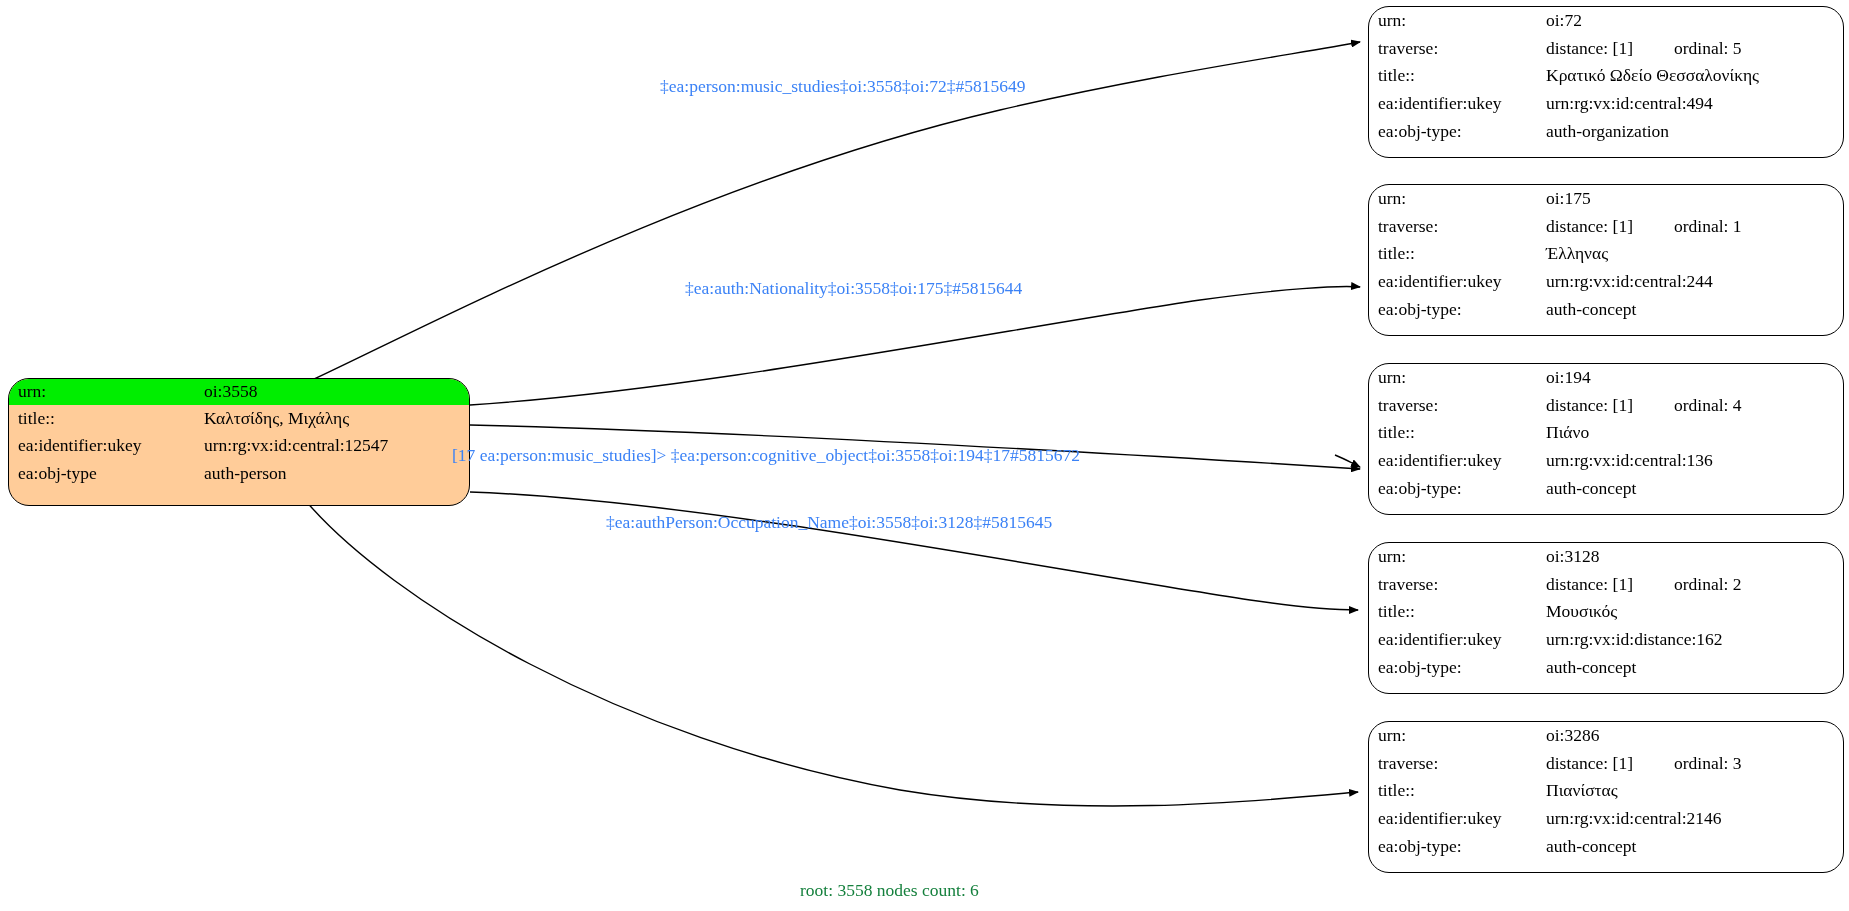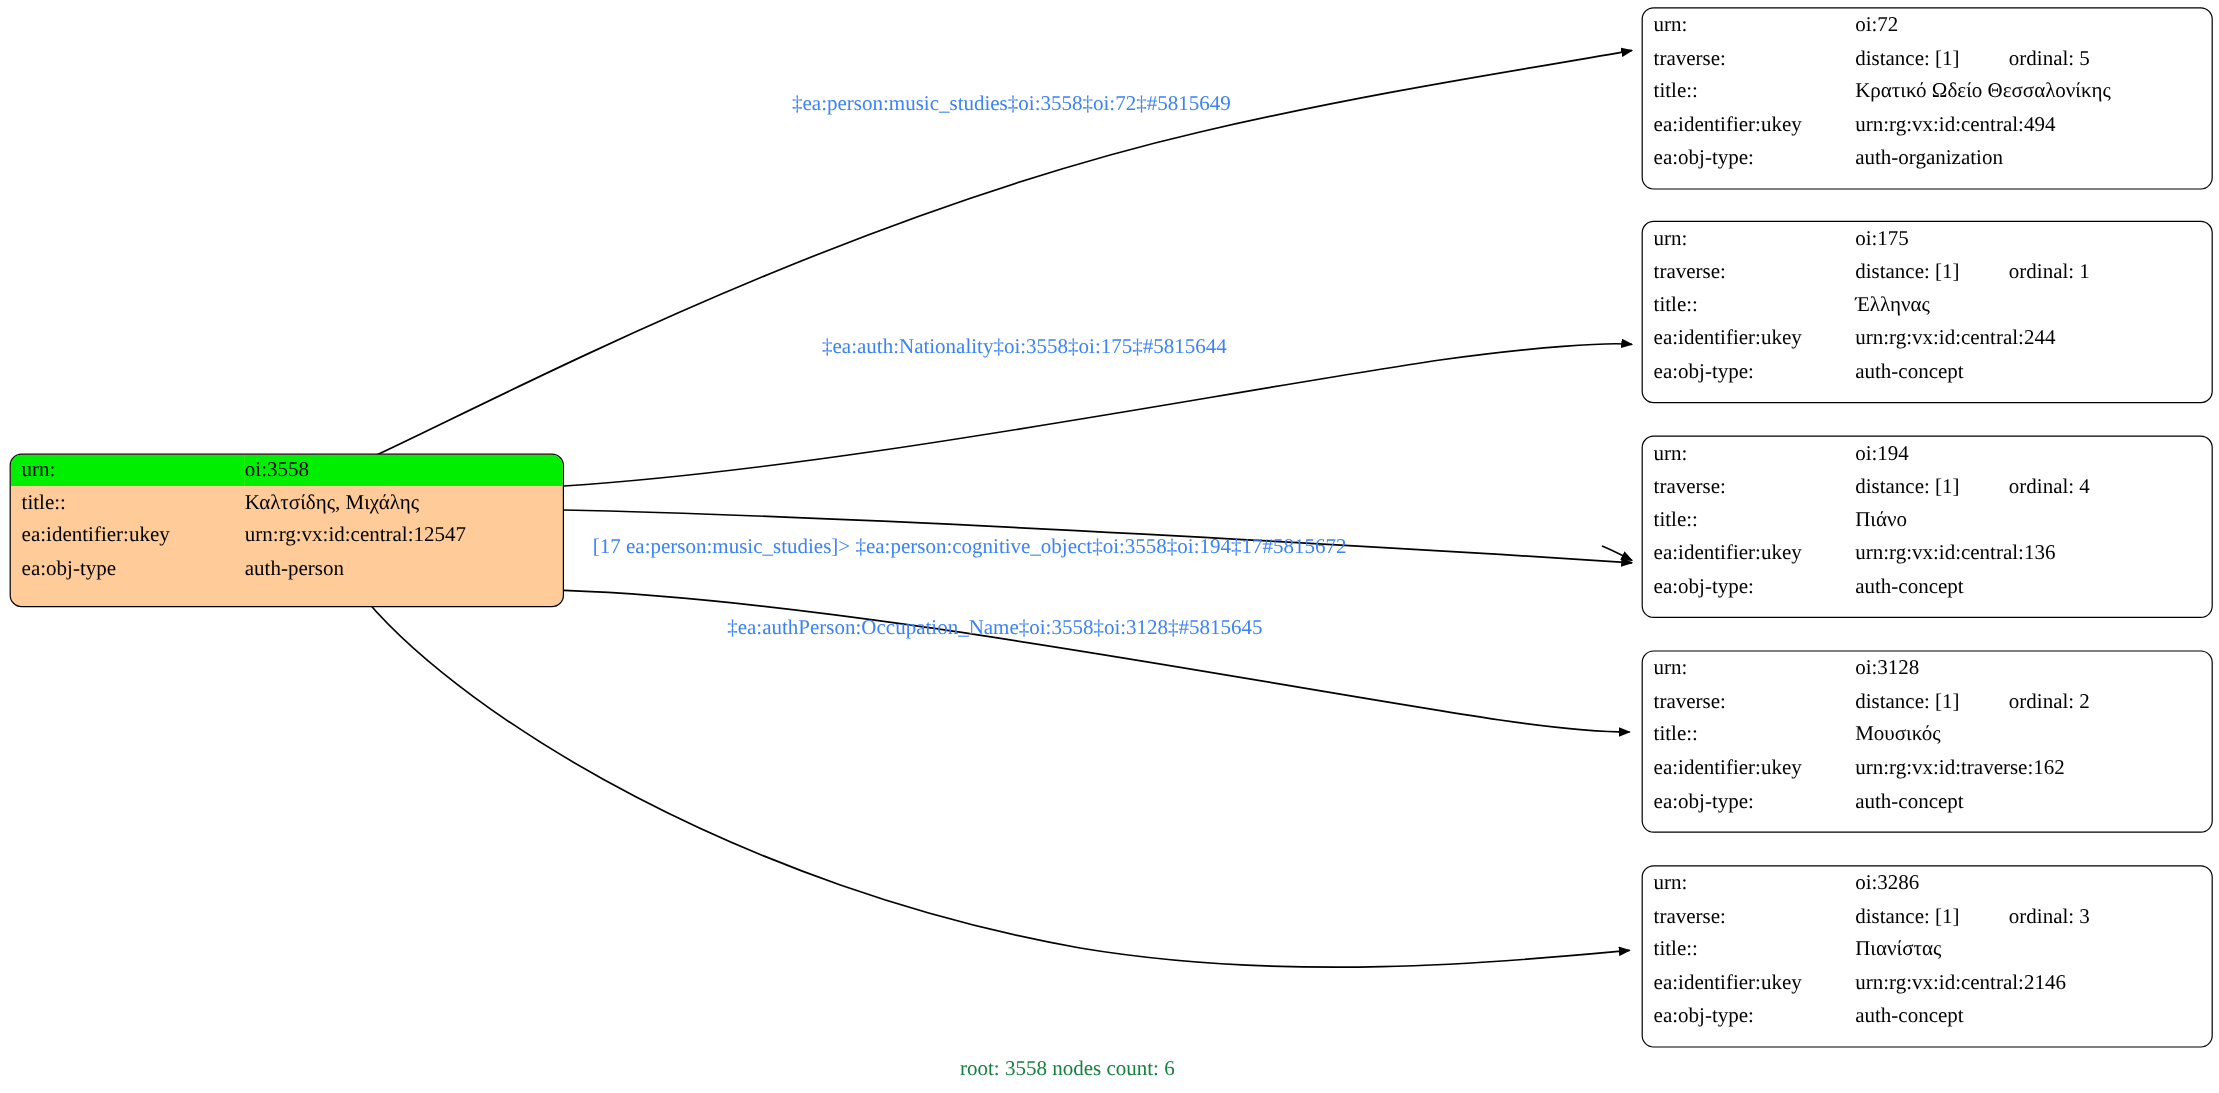--- a/index.html
+++ b/index.html
@@ -19,21 +19,21 @@
     position: absolute;
     left: 0;
     top: 0;
     width: 1849px;
     height: 911px;
     pointer-events: none;
   }
   .node {
     position: absolute;
     border: 1px solid #000000;
-    border-radius: 10px;
+    border-radius: 21px;
     background: #ffffff;
     box-sizing: border-box;
     overflow: hidden;
   }
   .node.root {
     background: #ffcc99;
   }
   .node table {
     border-collapse: collapse;
     width: 100%;
@@ -221,21 +221,21 @@
         <td class="val traverse-val">
           <span class="dist">distance: [1]</span><span>ordinal: 2</span>
         </td>
       </tr>
       <tr>
         <td class="key">title::</td>
         <td class="val">Μουσικός</td>
       </tr>
       <tr>
         <td class="key">ea:identifier:ukey</td>
-        <td class="val">urn:rg:vx:id:traverse:162</td>
+        <td class="val">urn:rg:vx:id:distance:162</td>
       </tr>
       <tr>
         <td class="key">ea:obj-type:</td>
         <td class="val">auth-concept</td>
       </tr>
     </tbody>
       </table>
   </div>
 
   <div class="node" style="left:1368px; top:721px; width:476px; height:152px;">
@@ -262,18 +262,18 @@
       <tr>
         <td class="key">ea:obj-type:</td>
         <td class="val">auth-concept</td>
       </tr>
     </tbody>
       </table>
   </div>
 
   <div class="edge-label" style="left:660px; top:76px;">‡ea:person:music_studies‡oi:3558‡oi:72‡#5815649</div>
   <div class="edge-label" style="left:685px; top:278px;">‡ea:auth:Nationality‡oi:3558‡oi:175‡#5815644</div>
-  <div class="edge-label" style="left:494px; top:445px;">[17 ea:person:music_studies]&gt; ‡ea:person:cognitive_object‡oi:3558‡oi:194‡17#5815672</div>
+  <div class="edge-label" style="left:452px; top:445px;">[17 ea:person:music_studies]&gt; ‡ea:person:cognitive_object‡oi:3558‡oi:194‡17#5815672</div>
   <div class="edge-label" style="left:606px; top:512px;">‡ea:authPerson:Occupation_Name‡oi:3558‡oi:3128‡#5815645</div>
 
   <div class="footer" style="left:800px; top:880px;">root: 3558 nodes count: 6</div>
 
 </div>
 
 </body></html>

